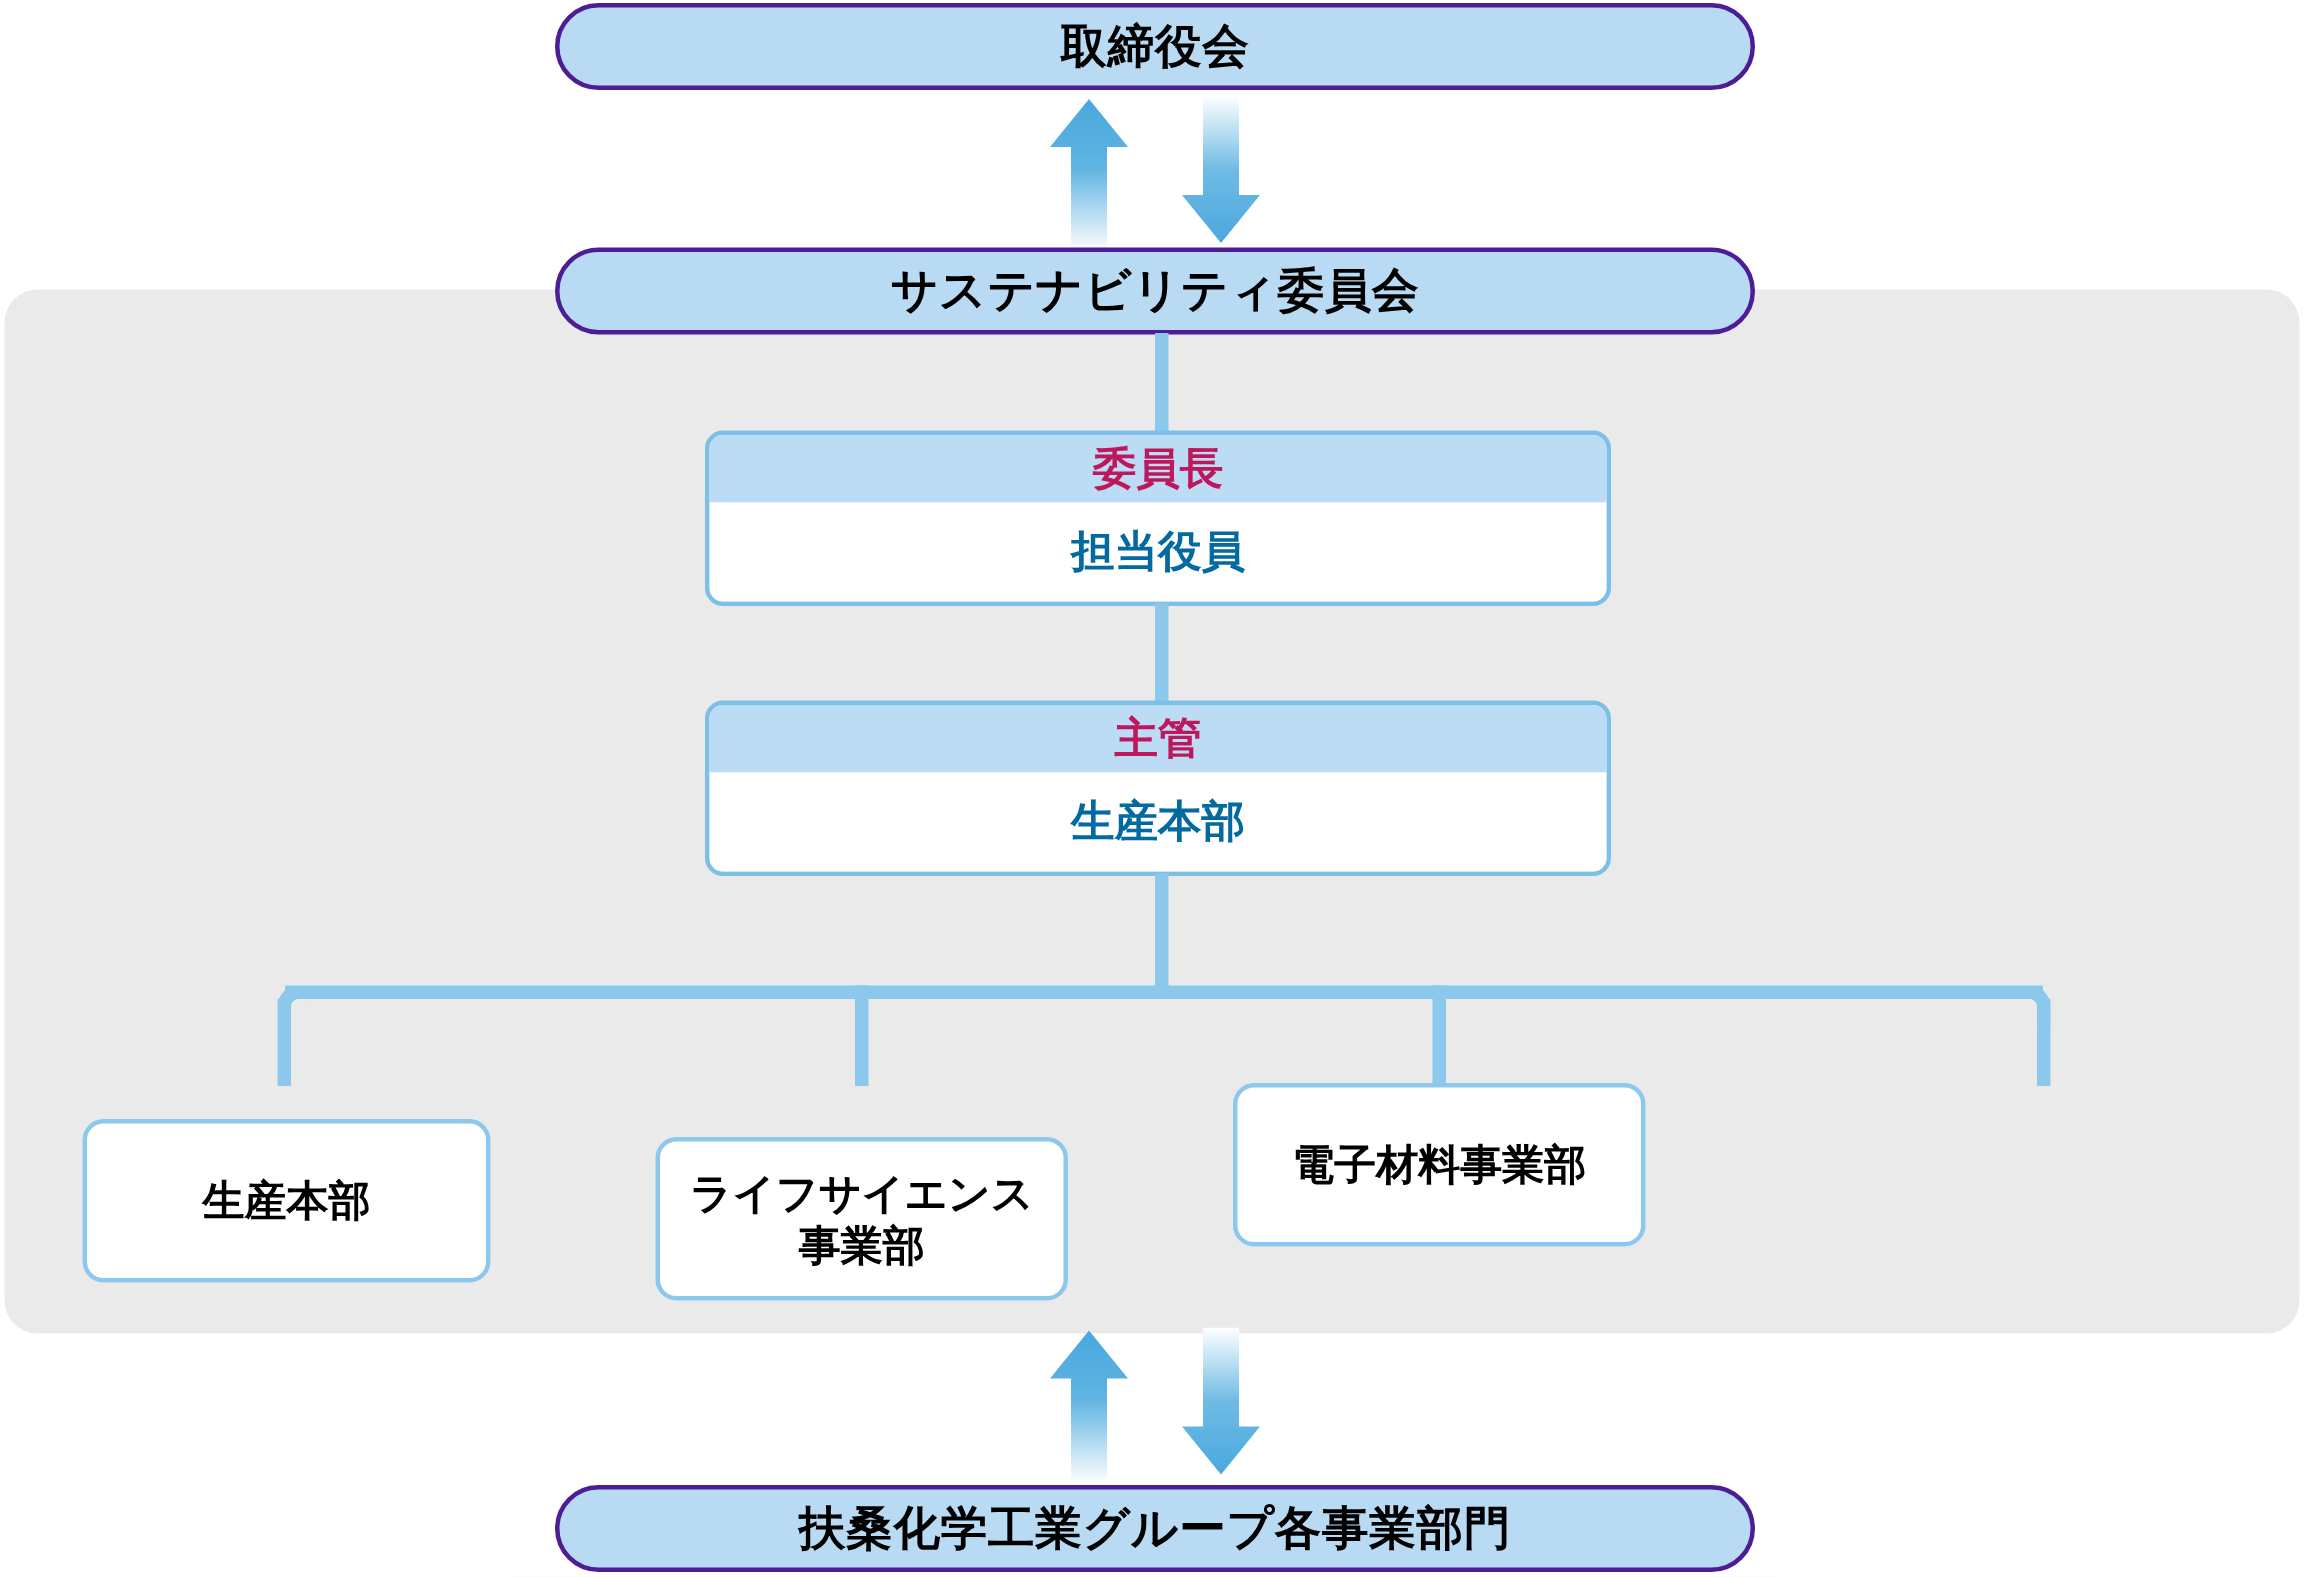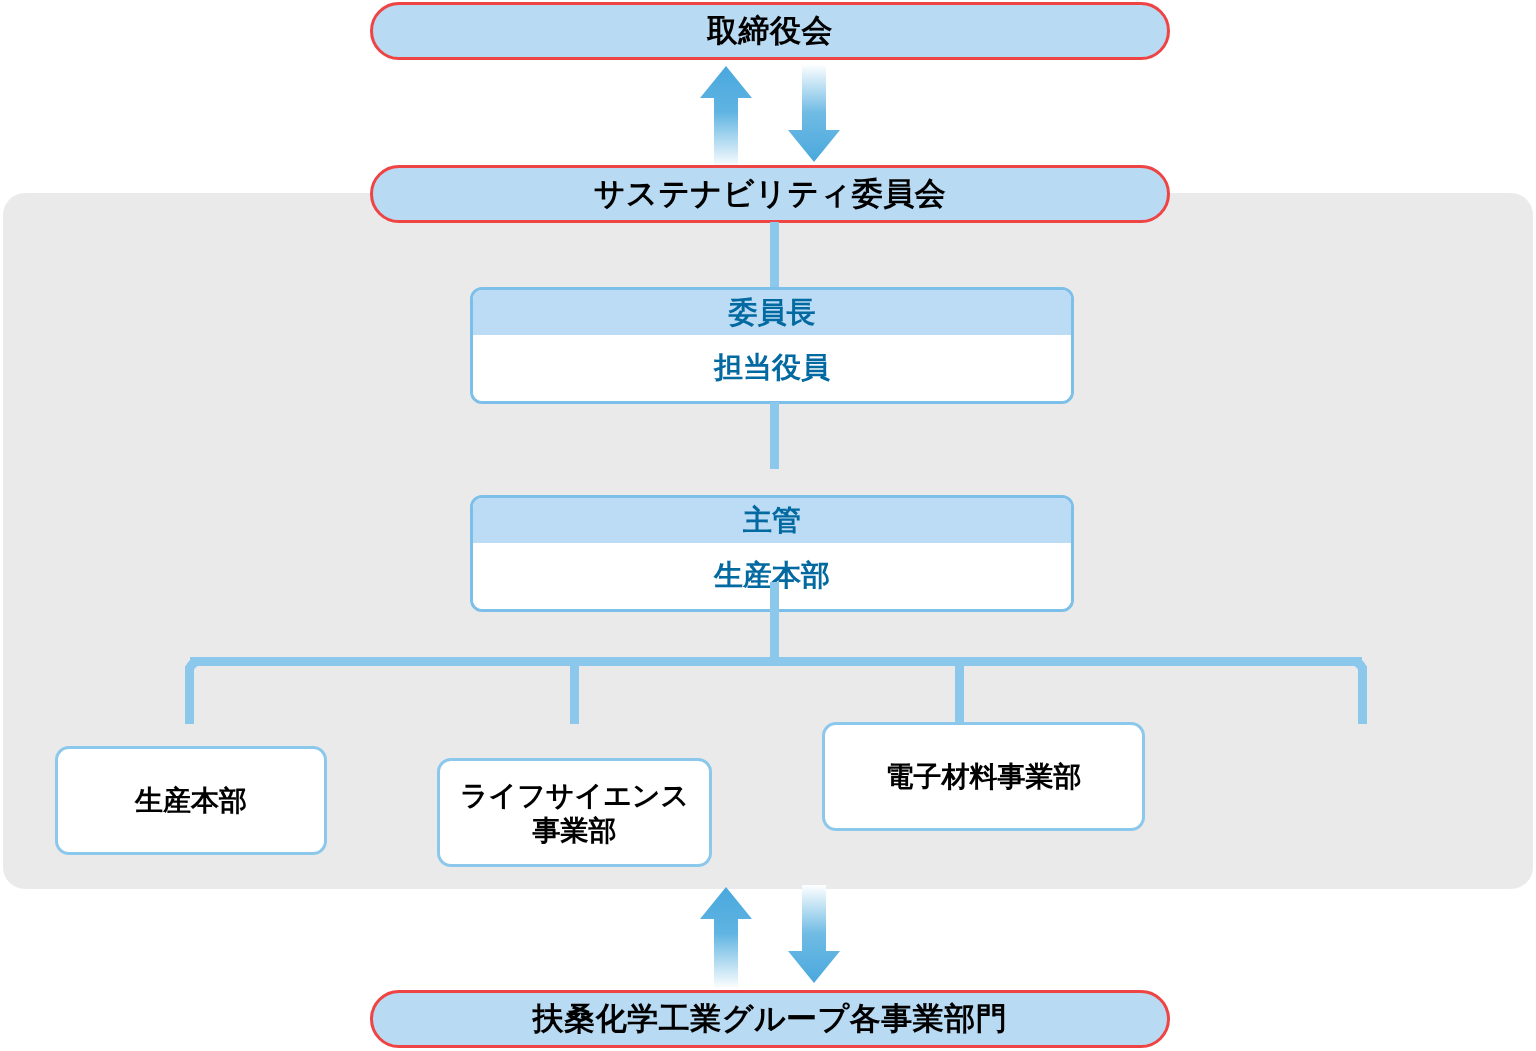--- a/index.html
+++ b/index.html
@@ -27,21 +27,21 @@
     height: 696px;
     background: #eaeaea;
     border-radius: 22px;
   }
 
   
   .pill {
     position: absolute;
     box-sizing: border-box;
     background: #b9daf3;
-    border: 3px solid #ef4444;
+    border: 3px solid #4c1d95;
     border-radius: 999px;
     display: flex;
     align-items: center;
     justify-content: center;
     color: #000000;
     font-size: 31px;
     font-weight: 700;
     letter-spacing: 0.5px;
     white-space: nowrap;
   }
@@ -56,21 +56,21 @@
     overflow: hidden;
     display: flex;
     flex-direction: column;
   }
   .split-box .sb-head {
     background: #bcdcf5;
     flex: 0 0 45px;
     display: flex;
     align-items: center;
     justify-content: center;
-    color: #0369a1;
+    color: #be185d;
     font-size: 29px;
     font-weight: 700;
     white-space: nowrap;
   }
   .split-box .sb-body {
     background: #ffffff;
     flex: 1 1 auto;
     display: flex;
     align-items: center;
     justify-content: center;
@@ -155,21 +155,21 @@
 
   <div class="conn" style="left:770px; top:222px; width:9px; height:67px;"></div>
 
   <div class="split-box" style="left:470px; top:287px; width:604px; height:117px;">
     <div class="sb-head">委員長</div>
     <div class="sb-body">担当役員</div>
   </div>
 
   <div class="conn" style="left:770px; top:402px; width:9px; height:67px;"></div>
 
-  <div class="split-box" style="left:470px; top:467px; width:604px; height:117px;margin-top:28px;">
+  <div class="split-box" style="left:470px; top:467px; width:604px; height:117px;">
     <div class="sb-head">主管</div>
     <div class="sb-body">生産本部</div>
   </div>
 
   <div class="conn" style="left:770px; top:582px; width:9px; height:80px;"></div>
 
   <div class="conn" style="left:190px; top:657px; width:1172px; height:9px;"></div>
 
   <div class="conn-round" style="left:185px; top:657px; width:22px; height:28px; border-left-width:9px; border-top-width:9px; border-top-left-radius:14px;"></div>
 
@@ -182,21 +182,21 @@
 
   <div class="leaf-box" style="left:55px; top:722px; width:272px; height:109px;margin-top:24px;">
     <span>生産本部</span>
   </div>
 
   <div class="leaf-box" style="left:437px; top:722px; width:275px; height:109px;margin-top:36px;">
     <span>ライフサイエンス
 事業部</span>
   </div>
 
-  <div class="leaf-box" style="left:822px; top:722px; width:323px; height:109px;">
+  <div class="leaf-box" style="left:822px; top:722px; width:275px; height:109px;">
     <span>電子材料事業部</span>
   </div>
 
 
   <svg class="arrow-svg" style="left:698px; top:885px;" width="56" height="104" viewBox="0 0 56 104">
     <defs>
       <linearGradient id="gradUpBot" x1="0" y1="0" x2="0" y2="1">
         <stop offset="0%" stop-color="#4aa8dd"></stop>
         <stop offset="45%" stop-color="#5fb4e2"></stop>
         <stop offset="100%" stop-color="#ffffff"></stop>

